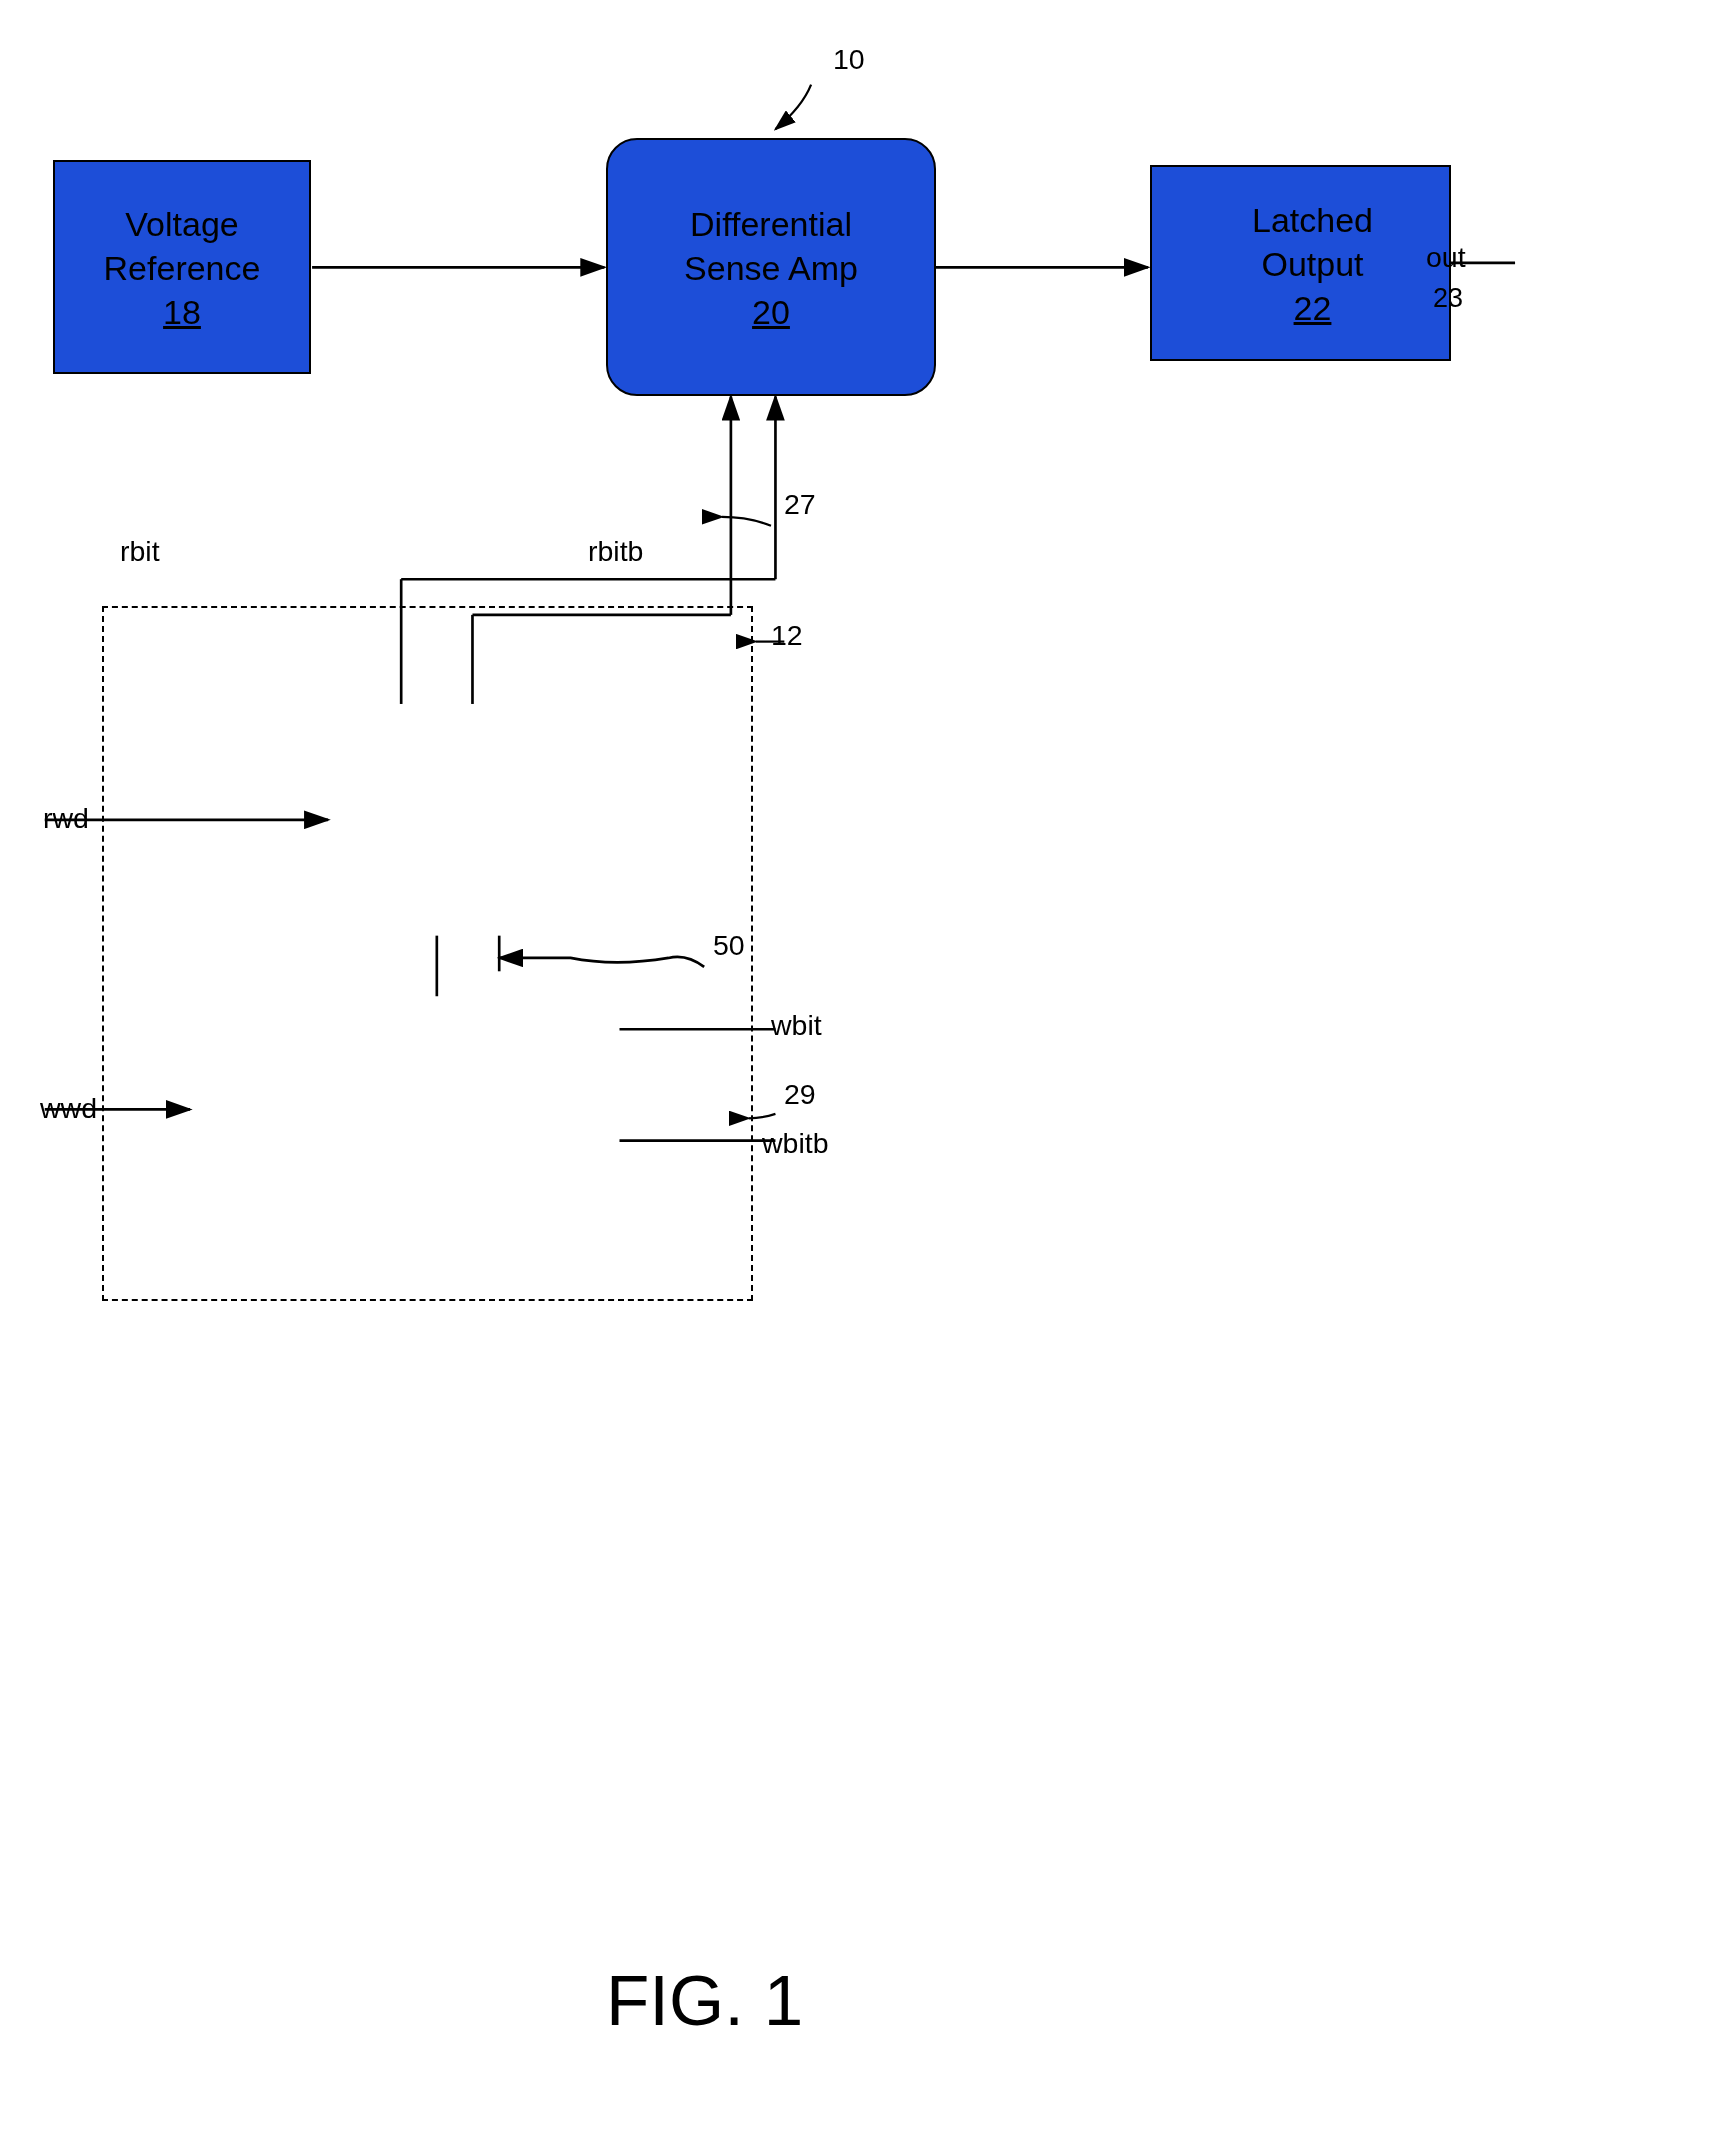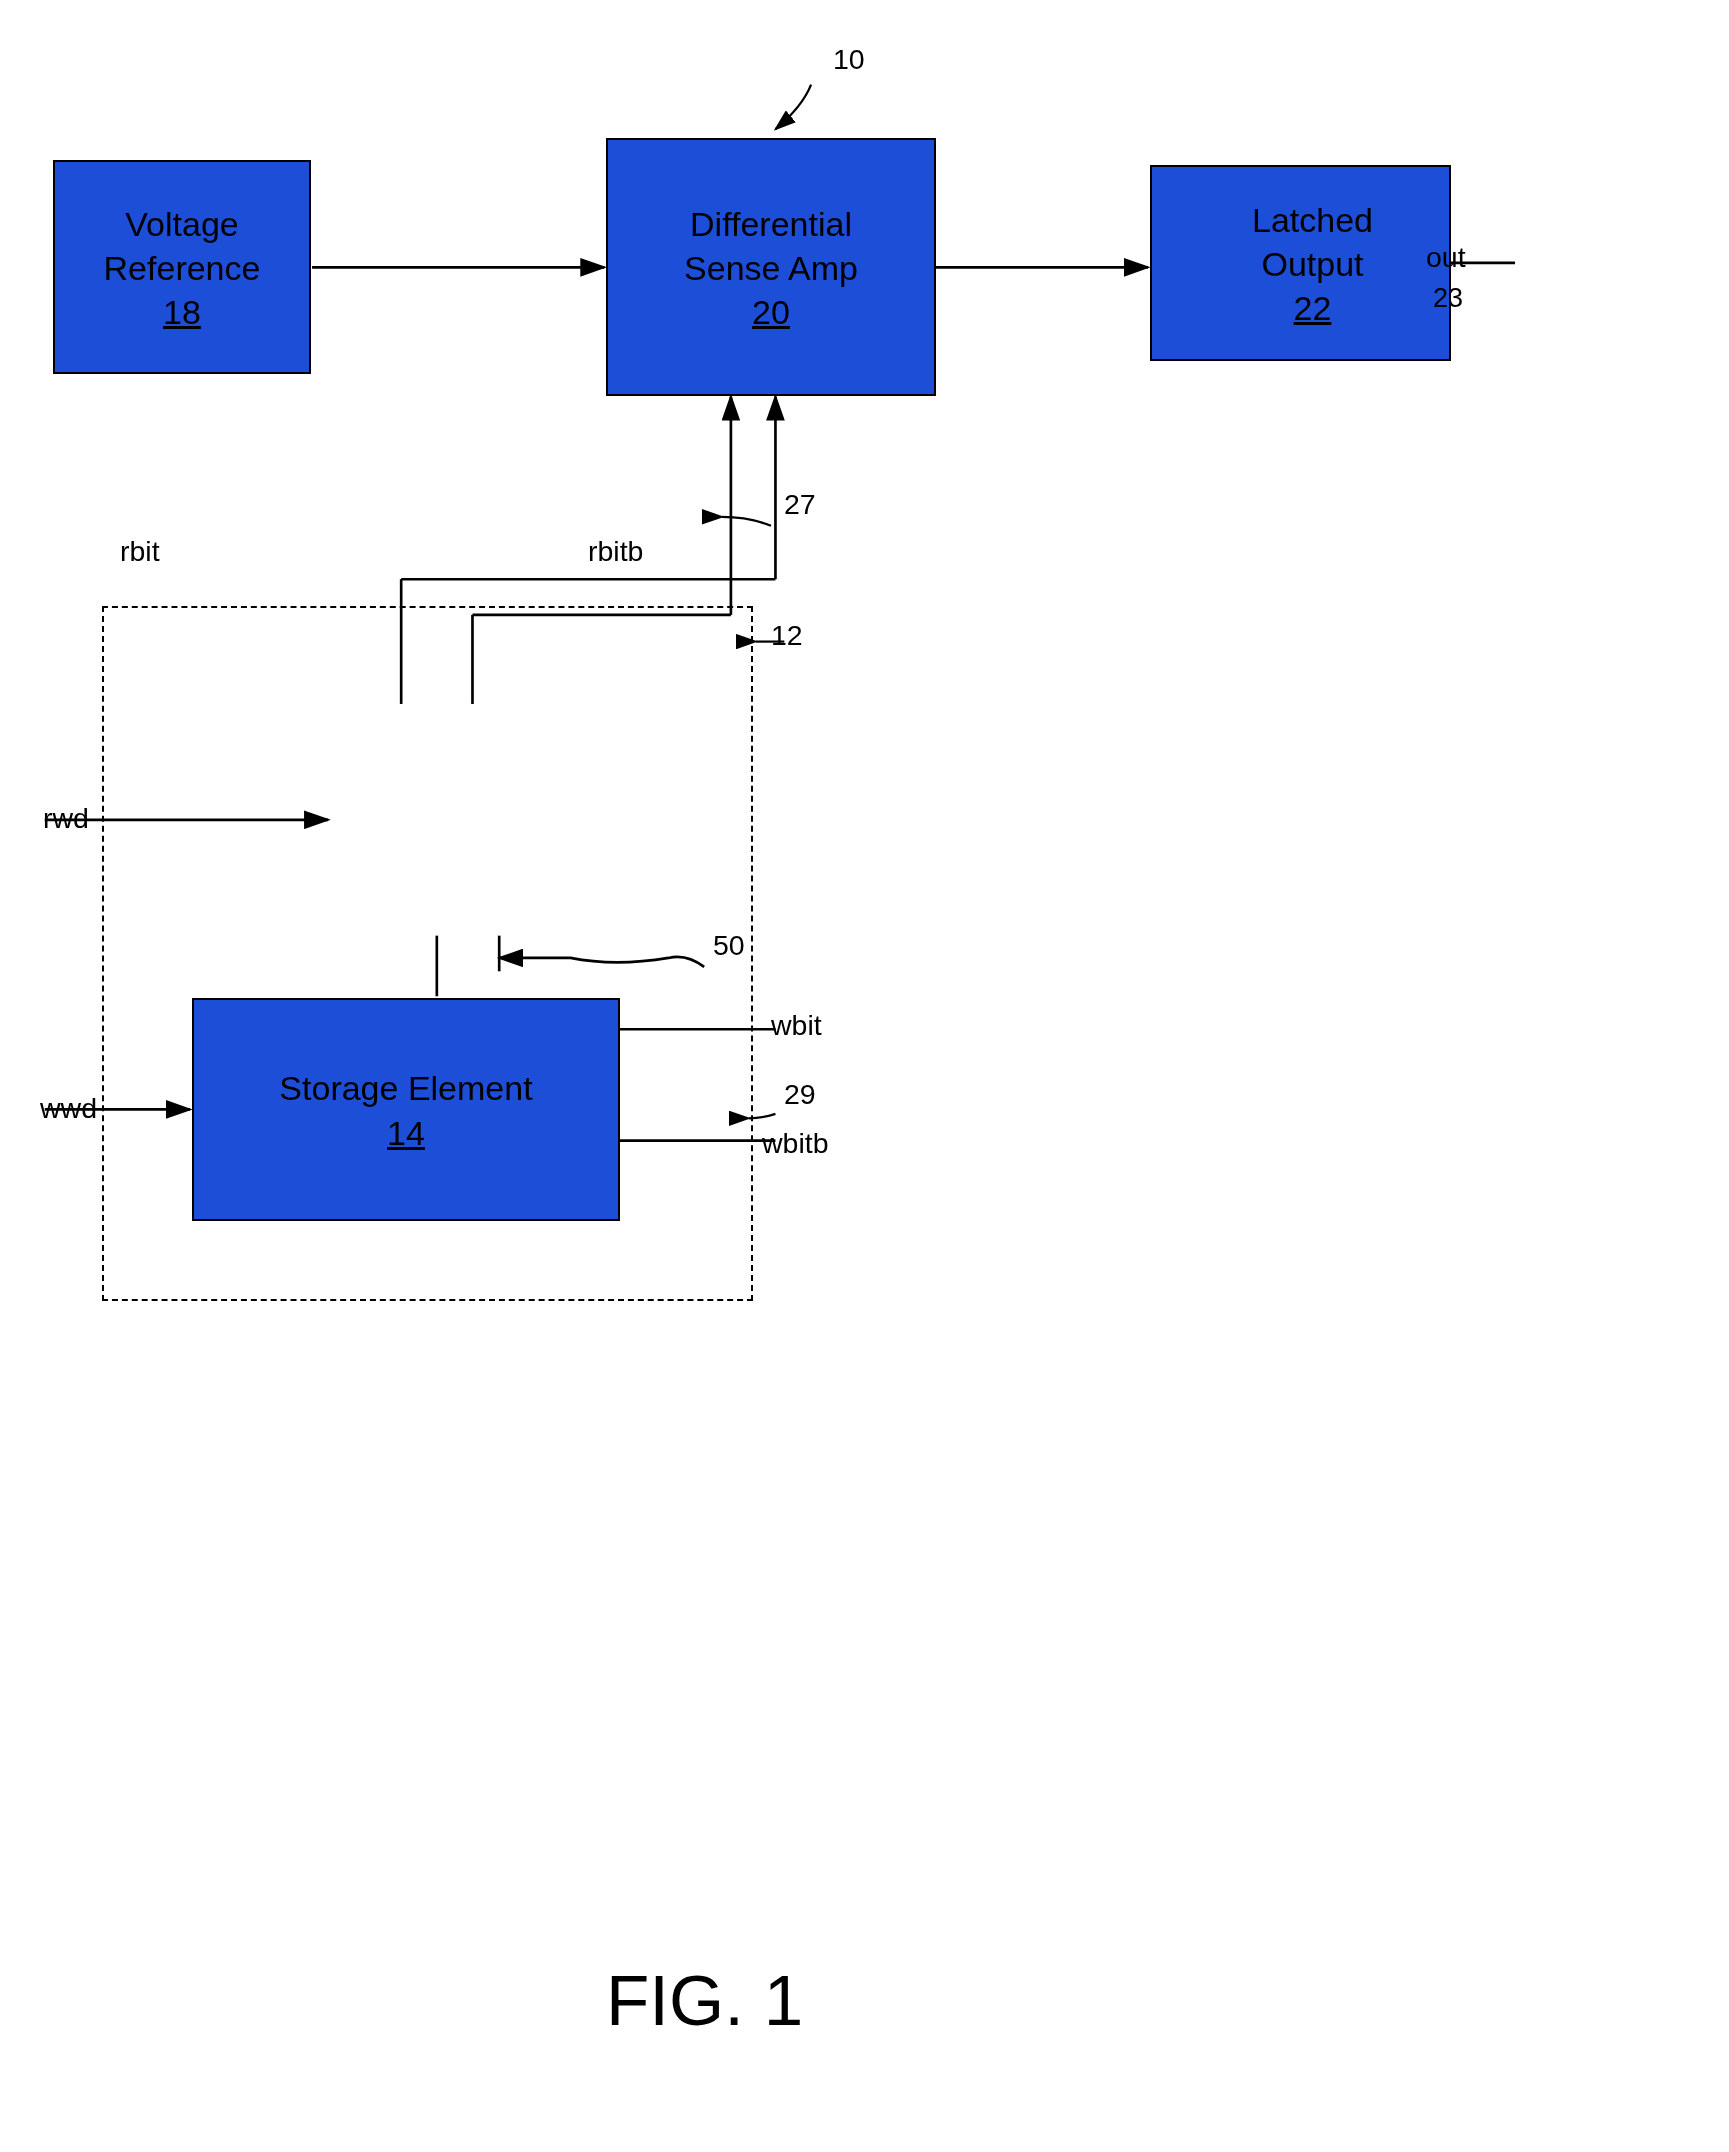--- a/index.html
+++ b/index.html
@@ -137,21 +137,21 @@
   </svg>
 
   <div class="ref-label" style="left: 833px; top: 43px;">10</div>
 
   <div class="box" style="left: 53px; top: 160px; width: 258px; height: 214px;">
     <span class="box-label" style="font-size:34px; white-space:pre-line;">Voltage
 Reference</span>
     <span class="box-number" style="font-size:34px; text-decoration:underline;">18</span>
   </div>
 
-  <div class="box" style="left: 606px; top: 138px; width: 330px; height: 258px;">
+  <div class="box" style="left: 606px; top: 138px; width: 330px; height: 258px; border-radius: 31px;">
     <span class="box-label" style="font-size:34px; white-space:pre-line;">Differential
 Sense Amp</span>
     <span class="box-number" style="font-size:34px; text-decoration:underline;">20</span>
   </div>
 
   <div class="box" style="left: 1150px; top: 165px; width: 301px; height: 196px; padding-left: 24px;">
     <span class="box-label" style="font-size:34px; white-space:pre-line;">Latched
 Output</span>
     <span class="box-number" style="font-size:34px; text-decoration:underline;">22</span>
   </div>
@@ -159,24 +159,20 @@
   <div class="signal-label" style="left: 1426px; top: 241px;">out</div>
 
   <div class="ref-label" style="left: 1433px; top: 283px; font-size:27px;">23</div>
 
   <div class="dashed-box" style="left: 102px; top: 606px; width: 651px; height: 695px;">
   </div>
 
   <div class="ref-label" style="left: 771px; top: 619px;">12</div>
 
 
-  <div class="box" style="left: 192px; top: 998px; width: 428px; height: 223px;">
-    <span class="box-label" style="font-size:34px;">Storage Element</span>
-    <span class="box-number" style="font-size:34px; text-decoration:underline;">14</span>
-  </div>
 
   <div class="signal-label" style="left: 43px; top: 802px;">rwd</div>
 
   <div class="signal-label" style="left: 40px; top: 1092px;">wwd</div>
 
   <div class="signal-label" style="left: 120px; top: 535px;">rbit</div>
 
   <div class="signal-label" style="left: 588px; top: 535px;">rbitb</div>
 
   <div class="signal-label" style="left: 771px; top: 1009px;">wbit</div>

